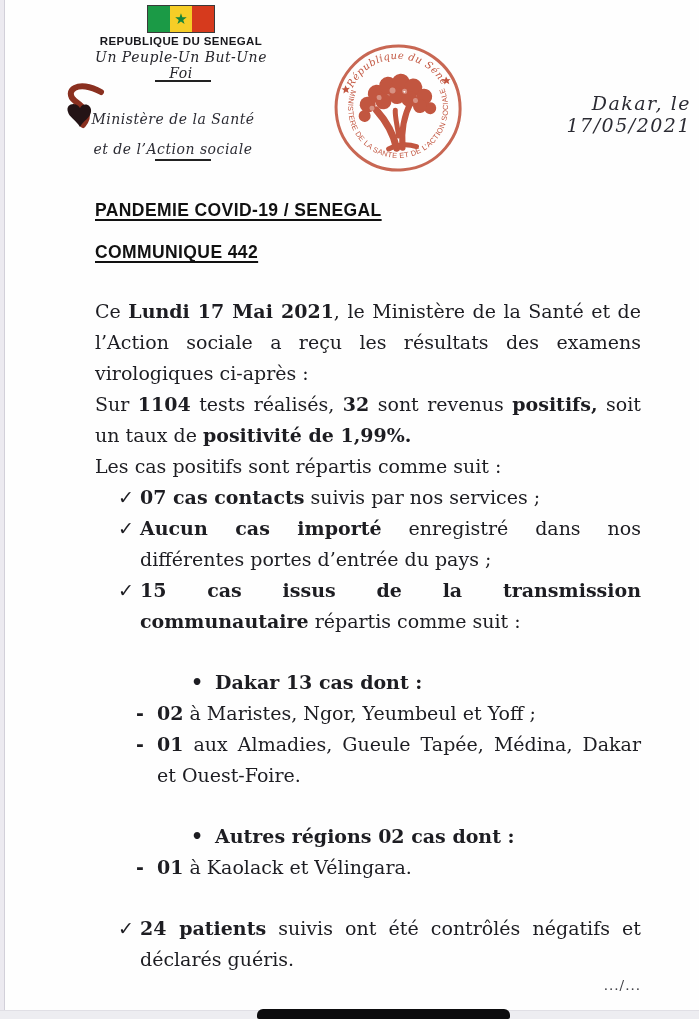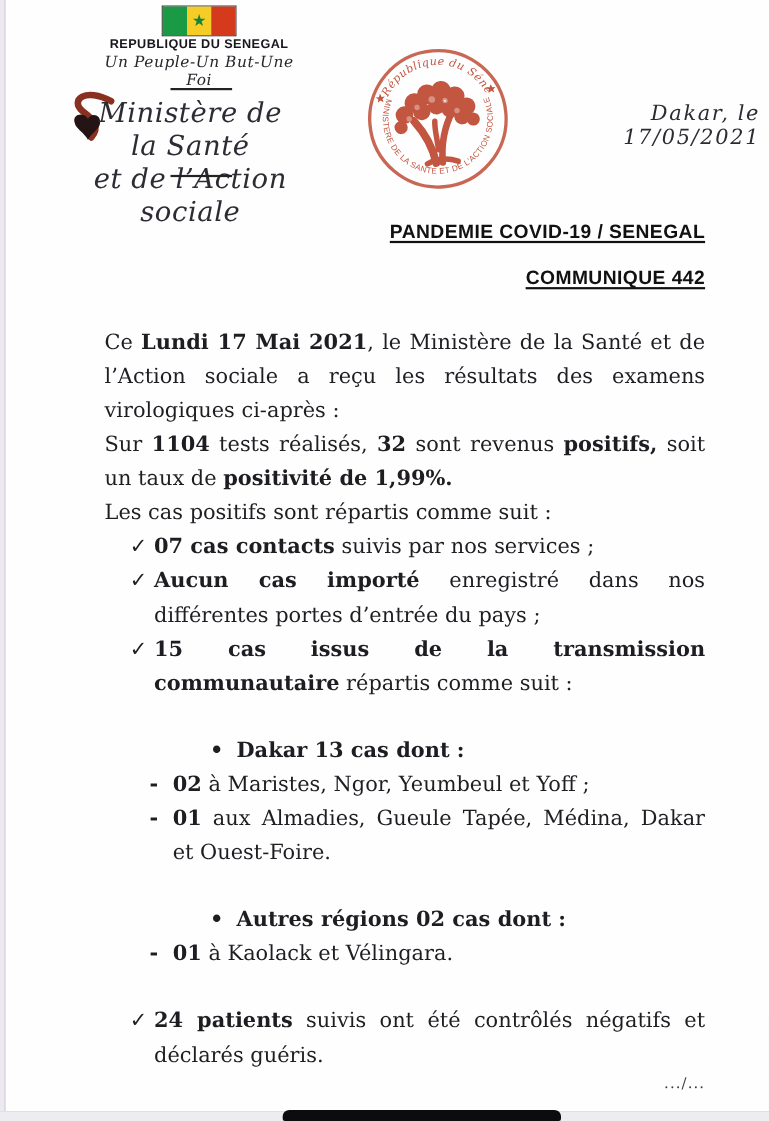--- a/index.html
+++ b/index.html
@@ -33,28 +33,28 @@
   .flag .band { flex:1; }
   .flag .star { position:absolute; left:0; right:0; top:3px; text-align:center;
                 font-family:"DejaVu Sans",sans-serif; font-size:15px; line-height:20px; }
   .republic { margin-top:2px; font-family:"Liberation Sans",sans-serif;
               font-weight:700; font-size:11.5px; letter-spacing:.4px; color:#17171c; }
   .motto { margin-top:2px; font-style:italic; font-size:14px; letter-spacing:.5px; color:#26262c; }
   .hr { position:absolute; width:56px; border-top:2px solid #222; }
   .hr1 { left:155px; top:80px; }
   .hr2 { left:155px; top:159px; }
   .ministry-logo { position:absolute; left:56px; top:82px; width:50px; height:60px; }
-  .ministry-text { position:absolute; left:84px; top:88px; width:178px; text-align:center;
-                   font-style:italic; font-size:25px; line-height:30px; color:#2c2c34;
+  .ministry-text { position:absolute; left:84px; top:104px; width:178px; text-align:center;
+                   font-style:italic; font-size:14px; line-height:30px; color:#2c2c34;
                    letter-spacing:.5px; }
   .stamp { position:absolute; left:331px; top:26px; transform:rotate(-5deg); }
   .date-line { position:absolute; right:8px; top:92px; width:210px; text-align:right;
                font-style:italic; font-size:19px; letter-spacing:1.5px; color:#2b2b33; }
   
-  .titles { margin:4px 58px 0 95px; text-align:right;
+  .titles { margin:4px 58px 0 95px; text-align:left;
             font-family:"Liberation Sans",sans-serif; }
   .titles h1, .titles h2 {
     font-size:17.5px; font-weight:700; letter-spacing:.4px; color:#111;
     text-decoration:underline; text-underline-offset:3px; text-decoration-thickness:2px;
   }
   .titles h2 { margin-top:21px; }
   
   main { margin:33px 58px 0 95px; font-size:19px; line-height:31px; }
   .blk { position:relative; text-align:justify; }
   .blk .seg.bold { font-weight:700; }

